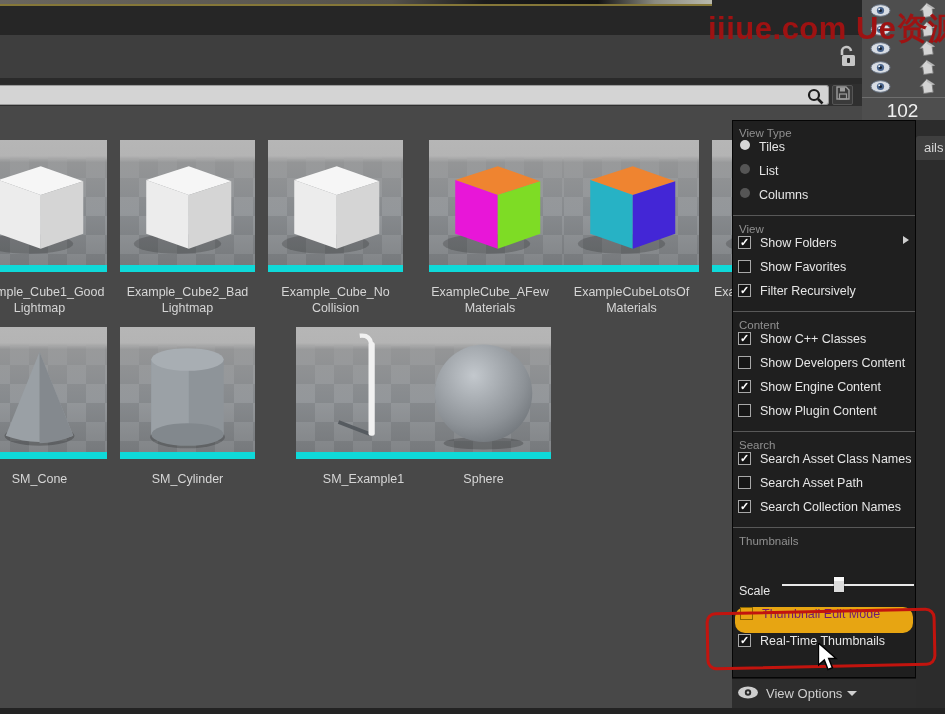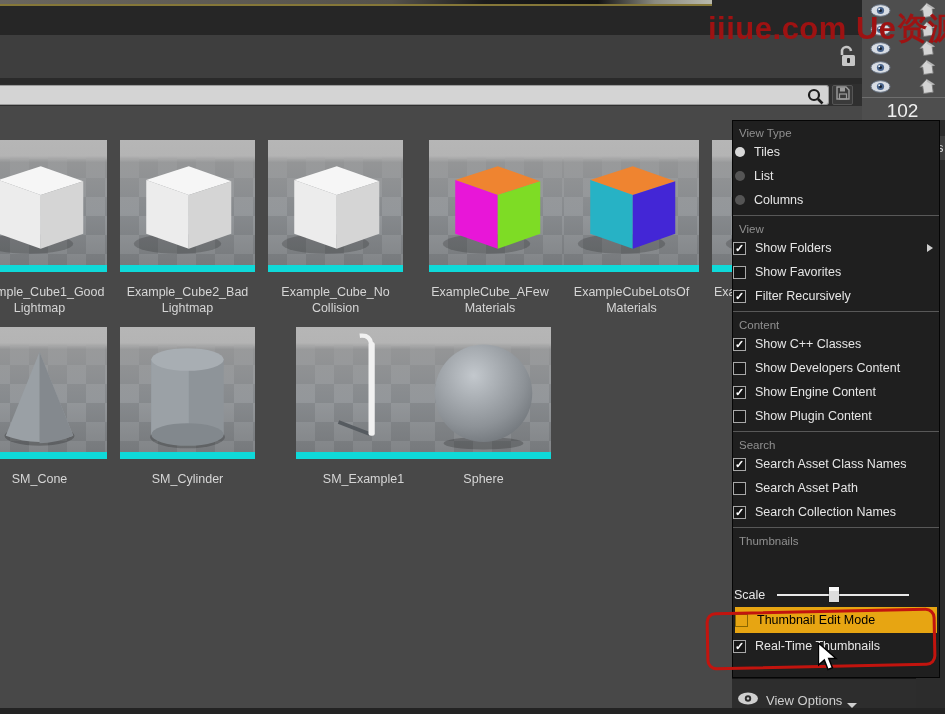--- a/index.html
+++ b/index.html
@@ -43,43 +43,43 @@
            background-image:
              linear-gradient(180deg,#b6b6b6 0%,#b4b4b4 12%,rgba(154,154,154,.7) 17%,rgba(140,140,140,.15) 55%,rgba(70,70,70,.28) 100%),
              conic-gradient(#95999d 25%,#868a8e 0 50%,#95999d 0 75%,#868a8e 0);
            background-size:100% 100%, 38px 38px; }
   .thumb svg { position:absolute; left:0; top:0; }
   .type-bar { position:absolute; left:0; bottom:0; width:100%; height:7px; }
   .tile-label { margin-top:13px; text-align:center; color:#d6d6d6; font-size:12.5px; line-height:1.25; }
   .tile-label.clip { text-align:left; white-space:nowrap; padding-left:2px; }
 
   
-  .context-menu { position:absolute; left:732px; top:120px; width:208px; height:558px; background:#1f1f1f;
+  .context-menu { position:absolute; left:732px; top:120px; width:184px; height:558px; background:#1f1f1f;
                   border:1px solid #050505; z-index:5; padding-top:2px; overflow:hidden; }
   .menu-header { color:#909090; font-size:11.5px; padding:4px 6px 1px; }
   .menu-separator { border-top:1px solid #585858; margin:3px 0; }
-  .menu-item { display:flex; align-items:center; height:24px; color:#e6e6e6;
+  .menu-item { display:flex; height:24px; padding-left:5px; color:#e6e6e6;
                font-size:12.5px; cursor:default; }
   .menu-item .lbl { margin-left:9px; }
   .radio { width:10px; height:10px; border-radius:50%; background:#555; margin-left:2px; flex:0 0 auto; }
   .radio.on { background:#d8d8d8; }
   .checkbox { width:13px; height:13px; border:1px solid #a8a8a8; background:#161616; color:#fff;
               font-size:11px; line-height:11px; text-align:center; font-weight:bold; flex:0 0 auto; }
   .submenu-arrow { margin-left:auto; margin-right:6px; width:0; height:0;
                    border-left:6px solid #cfcfcf; border-top:4px solid transparent; border-bottom:4px solid transparent; }
-  .menu-item.highlighted { background:#e7a512; color:#000000; height:26px; margin:1px 2px; border-radius:0; }
+  .menu-item.highlighted { background:#e7a512; color:#701a75; height:26px; margin:1px 2px; border-radius:10px; }
   .menu-item.highlighted .checkbox { border-color:#8a6700; background:transparent; }
   .slider-row { height:22px;margin-top:36px; }
   .slider-track { position:relative; margin-left:12px; width:132px; height:2px; background:#e8e8e8; }
   .slider-thumb { position:absolute; top:-7px; width:10px; height:15px; background:#dcdcdc;
                   border-top:4px solid #f8f8f8; box-shadow:0 0 1px #000; }
 
   
   .view-options-bar { position:absolute; left:732px; top:678px; width:184px; height:30px; background:#2d2d2d;
-                      border-top:1px solid #161616; display:flex; align-items:flex-end; z-index:5;
+                      border-top:1px solid #161616; display:flex; align-items:center; z-index:5;
                       color:#cfcfcf; font-size:13px; }
   .view-options-bar .eye { margin:0 7px 0 5px; }
   .caret-down { margin-left:5px; width:0; height:0; border-top:5px solid #cfcfcf;
                 border-left:5px solid transparent; border-right:5px solid transparent; }
 
   
   .red-annotation { position:absolute; left:706px; top:610px; width:230px; height:58px;
                     border:3px solid #c2140e; border-radius:10px; transform:rotate(-1.2deg); z-index:8; }
   .cursor { position:absolute; left:818px; top:643px; z-index:9; }
   .watermark { position:absolute; left:708px; top:8px; z-index:10; color:#9e1212; font-weight:bold;

